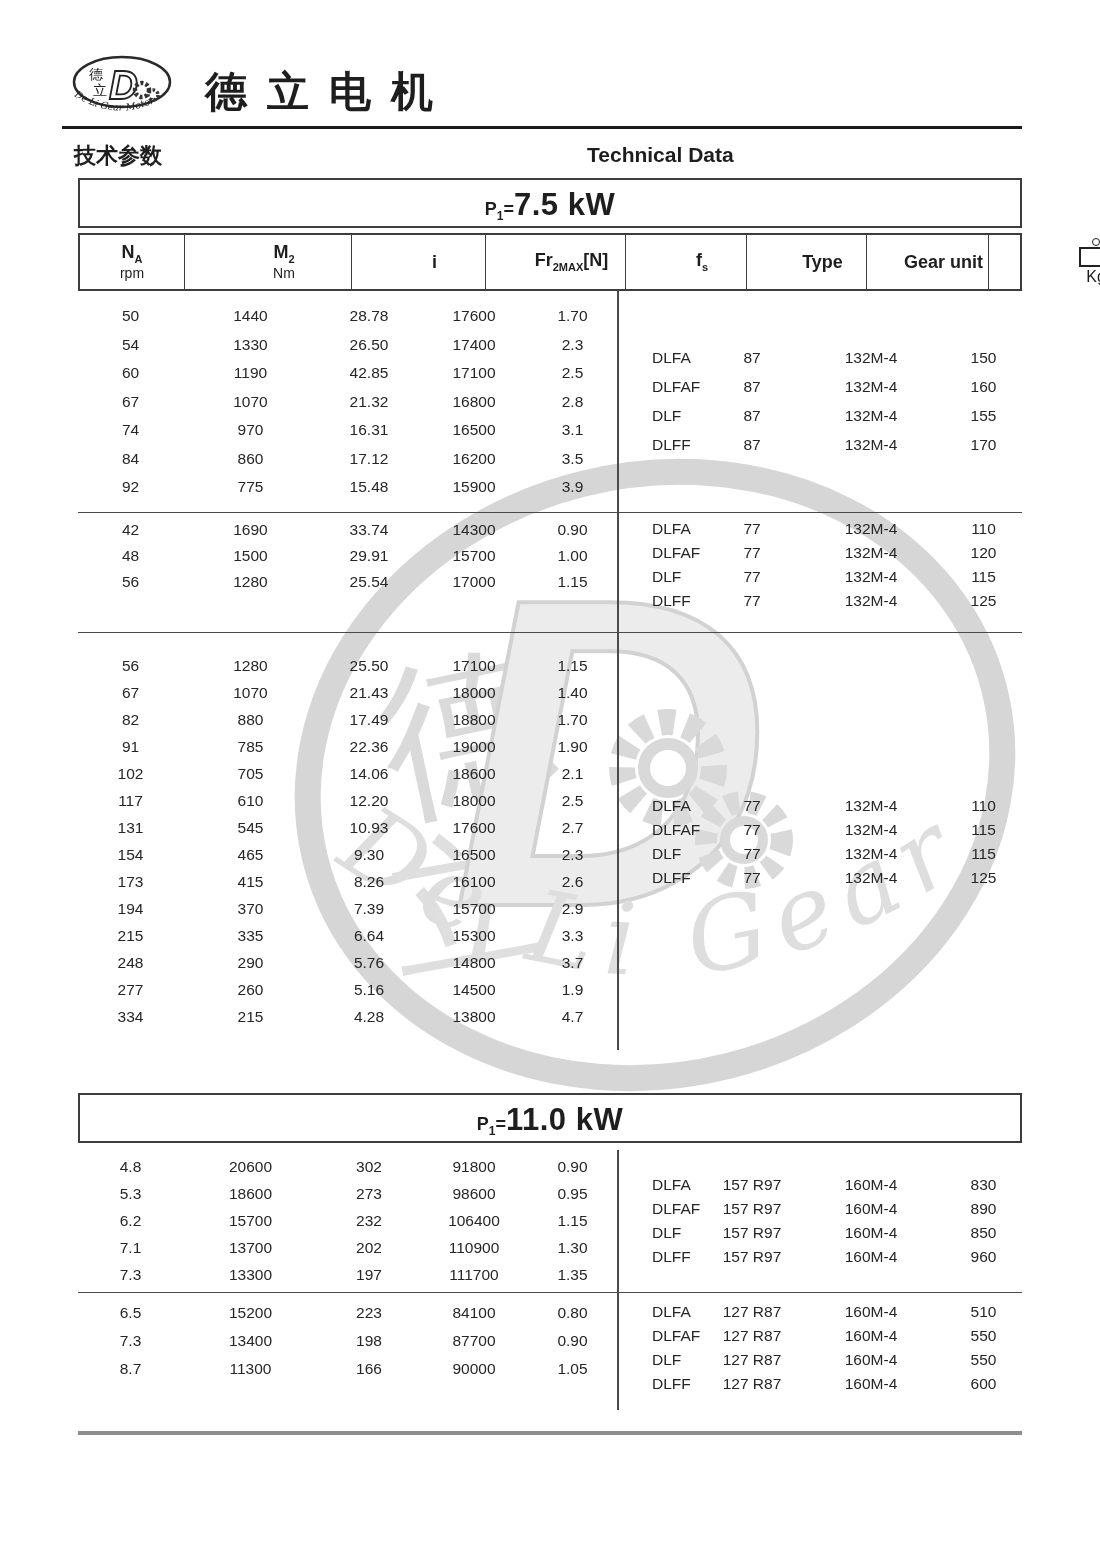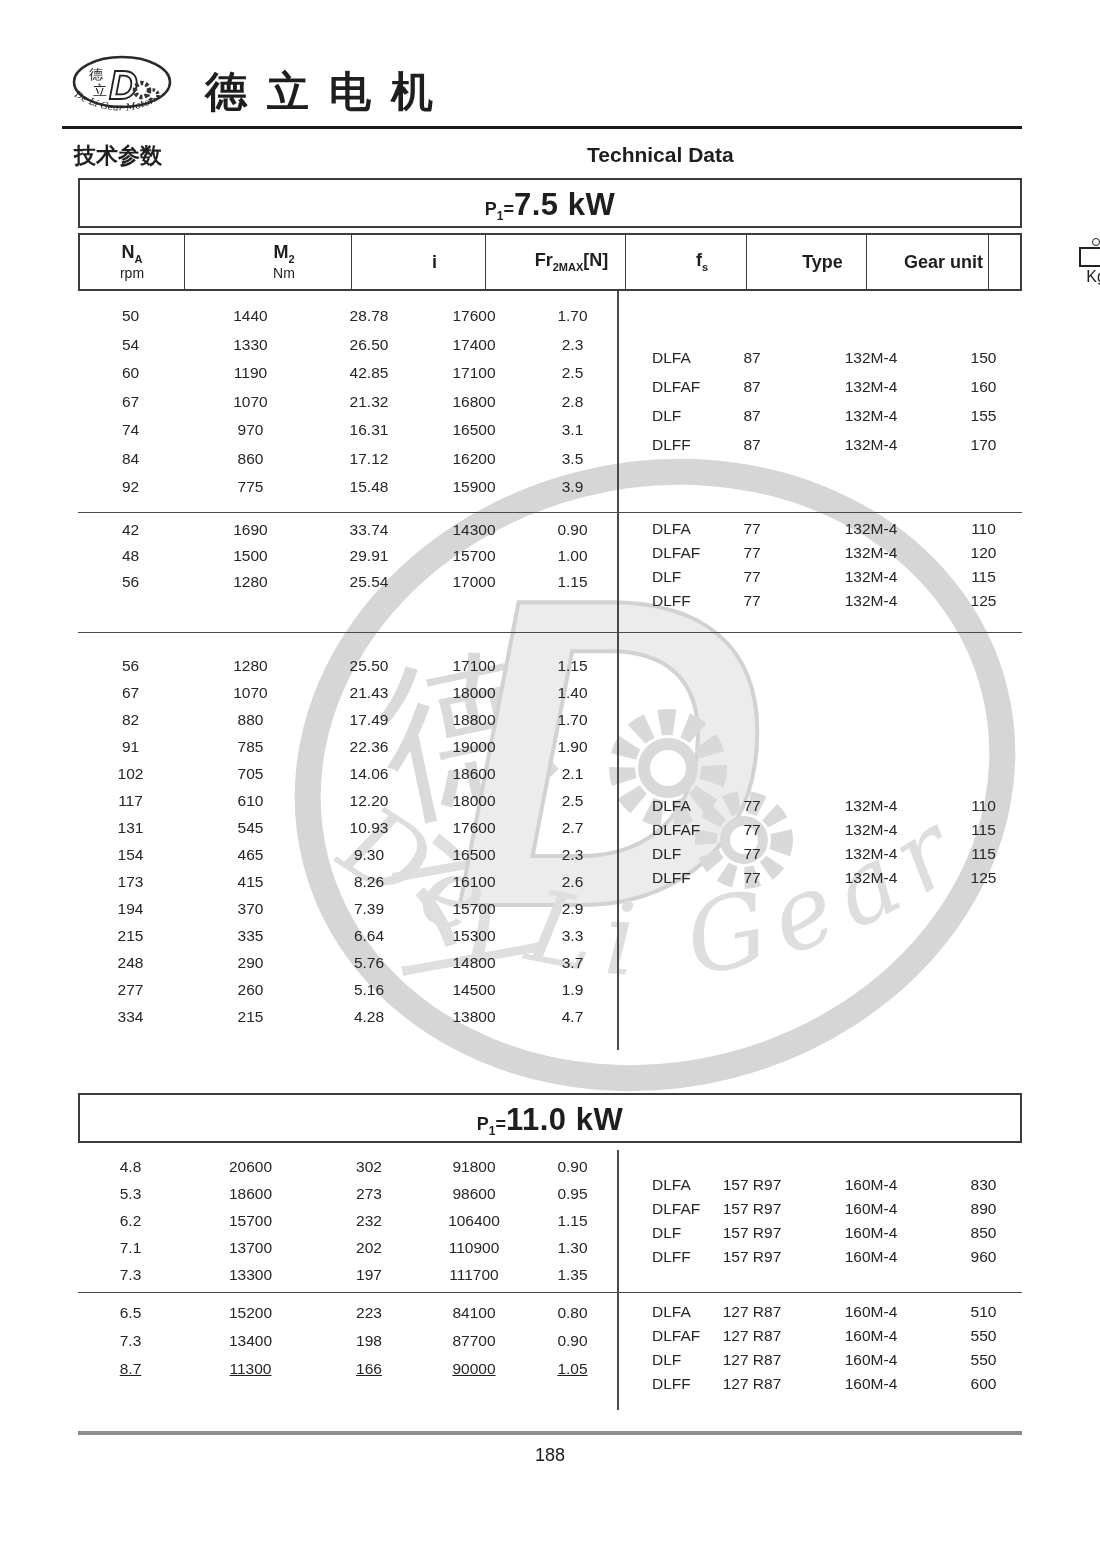--- a/index.html
+++ b/index.html
@@ -481,21 +481,21 @@
               <div class="dcell">84100</div>
               <div class="dcell">0.80</div>
             </div>
             <div class="drow" style="height: 28px;">
               <div class="dcell">7.3</div>
               <div class="dcell">13400</div>
               <div class="dcell">198</div>
               <div class="dcell">87700</div>
               <div class="dcell">0.90</div>
             </div>
-            <div class="drow" style="height: 28px; text-decoration: underline;">
+            <div class="drow" style="height: 28px;">
               <div class="dcell">8.7</div>
               <div class="dcell">11300</div>
               <div class="dcell">166</div>
               <div class="dcell">90000</div>
               <div class="dcell">1.05</div>
             </div>
           </div>
           <div class="side side-right" style="padding-top: 7px;">
             <div class="vrow" style="height: 24px;">
               <div class="vcell type">DLFA</div>
@@ -519,16 +519,15 @@
               <div class="vcell type">DLFF</div>
               <div class="vcell">127 R87</div>
               <div class="vcell">160M-4</div>
               <div class="vcell">600</div>
             </div>
           </div>
         </div>
       </div>
 
     <div class="abs footer-rule"></div>
-    <div class="abs page-num">188</div>
 
   </div>
 </div>
 
 </body></html>

